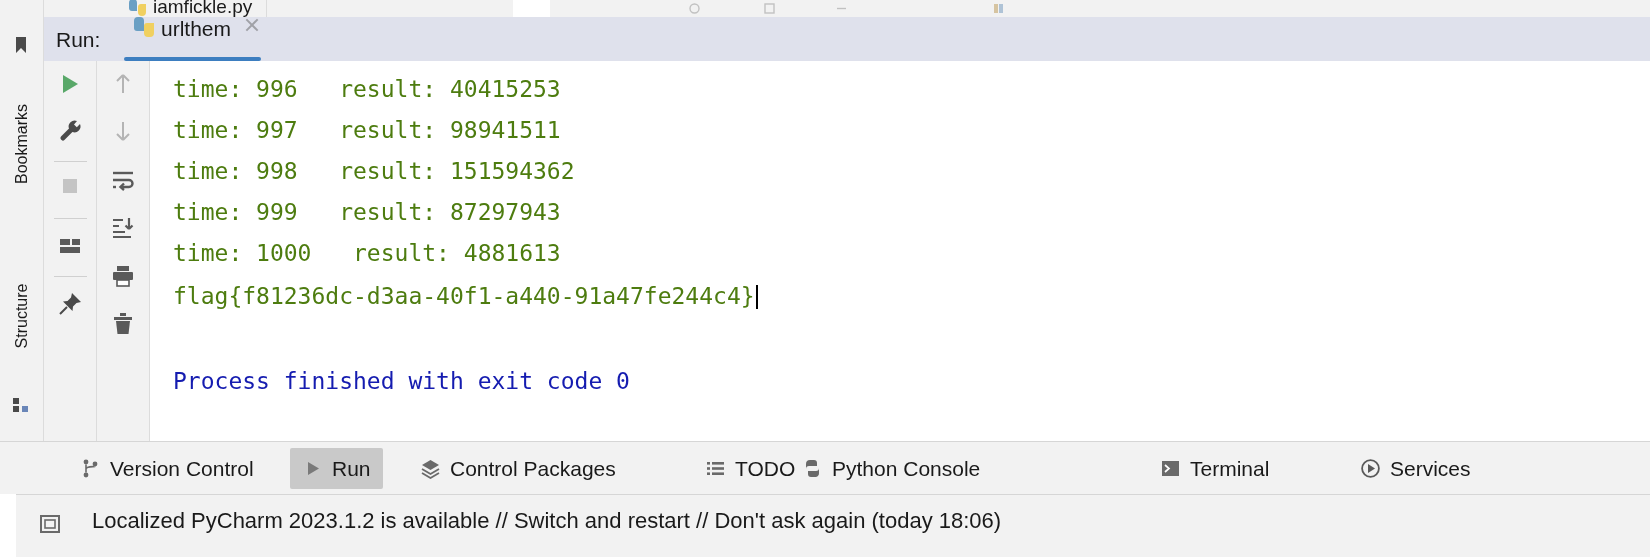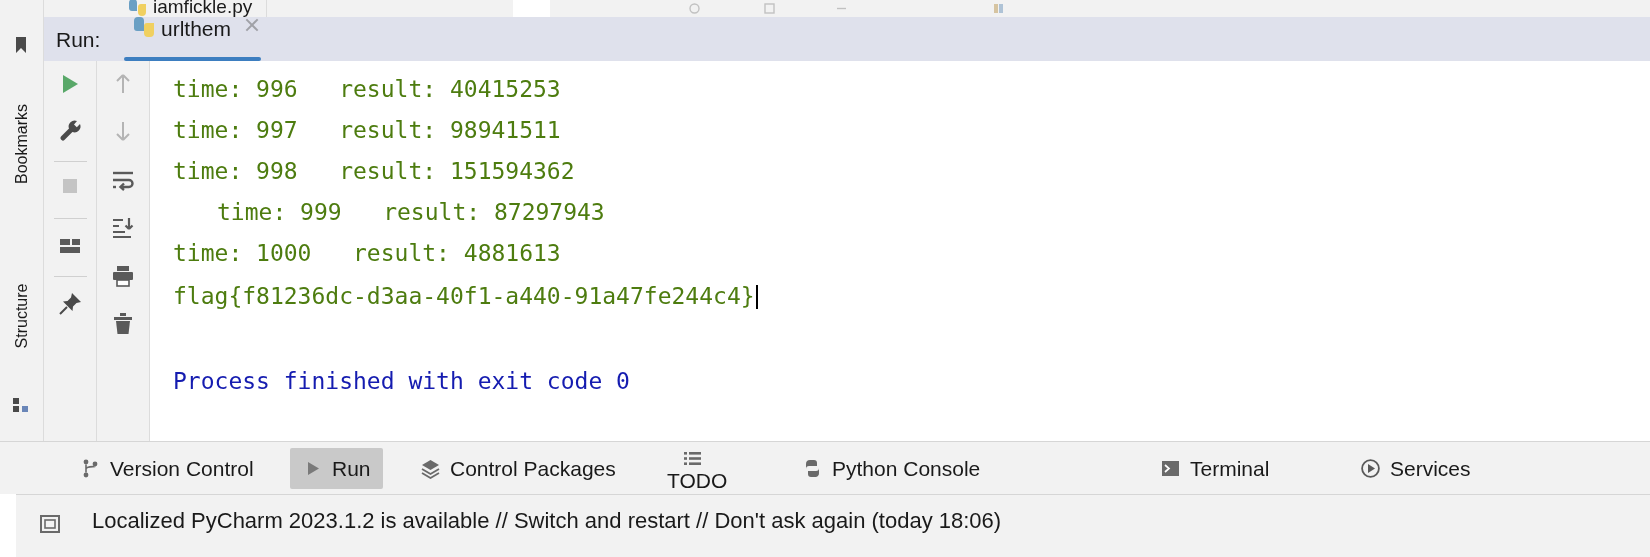--- a/index.html
+++ b/index.html
@@ -446,21 +446,21 @@
         <path d="M6 10 H20 L18.5 23 H7.5 Z" fill="#5a5a5a"></path>
       </svg>
     </span>
   </div>
 </div>
 
 <div class="console">
   <div class="cline" style="top:17px;">time: 996   result: 40415253</div>
   <div class="cline" style="top:58px;">time: 997   result: 98941511</div>
   <div class="cline" style="top:99px;text-align:right;">time: 998   result: 151594362</div>
-  <div class="cline" style="top:140px;margin-left:44px;">time: 999   result: 87297943</div>
+  <div class="cline" style="top:140px;">time: 999   result: 87297943</div>
   <div class="cline" style="top:181px;">time: 1000   result: 4881613</div>
   <div class="cline" style="top:224px;"><span>flag{f81236dc-d3aa-40f1-a440-91a47fe244c4}</span><span class="caret"></span></div>
   <div class="cline finished" style="top:309px;">Process finished with exit code 0</div>
 </div>
 
 <div class="bottom-bar">
 
   <div class="btab" style="left:68px;">
     <span class="bicon">
       <svg width="21" height="21" viewBox="0 0 21 21">
@@ -486,21 +486,21 @@
     <span class="bicon">
       <svg width="21" height="21" viewBox="0 0 21 21">
         <path d="M10.5 2 L19 7 L10.5 12 L2 7 Z" fill="#6a6a6a"></path>
         <path d="M2 11 L10.5 16 L19 11" stroke="#6a6a6a" stroke-width="1.8" fill="none"></path>
         <path d="M2 15 L10.5 20 L19 15" stroke="#6a6a6a" stroke-width="1.8" fill="none"></path>
       </svg>
     </span>
     <span class="blabel">Control Packages</span>
   </div>
 
-  <div class="btab" style="left:655px;flex-direction:column;">
+  <div class="btab" style="left:693px;">
     <span class="bicon">
       <svg width="21" height="21" viewBox="0 0 21 21">
         <rect x="2" y="4" width="3" height="2.6" fill="#6a6a6a"></rect>
         <rect x="7" y="4" width="12" height="2.6" fill="#6a6a6a"></rect>
         <rect x="2" y="9.2" width="3" height="2.6" fill="#6a6a6a"></rect>
         <rect x="7" y="9.2" width="12" height="2.6" fill="#6a6a6a"></rect>
         <rect x="2" y="14.4" width="3" height="2.6" fill="#6a6a6a"></rect>
         <rect x="7" y="14.4" width="12" height="2.6" fill="#6a6a6a"></rect>
       </svg>
     </span>

